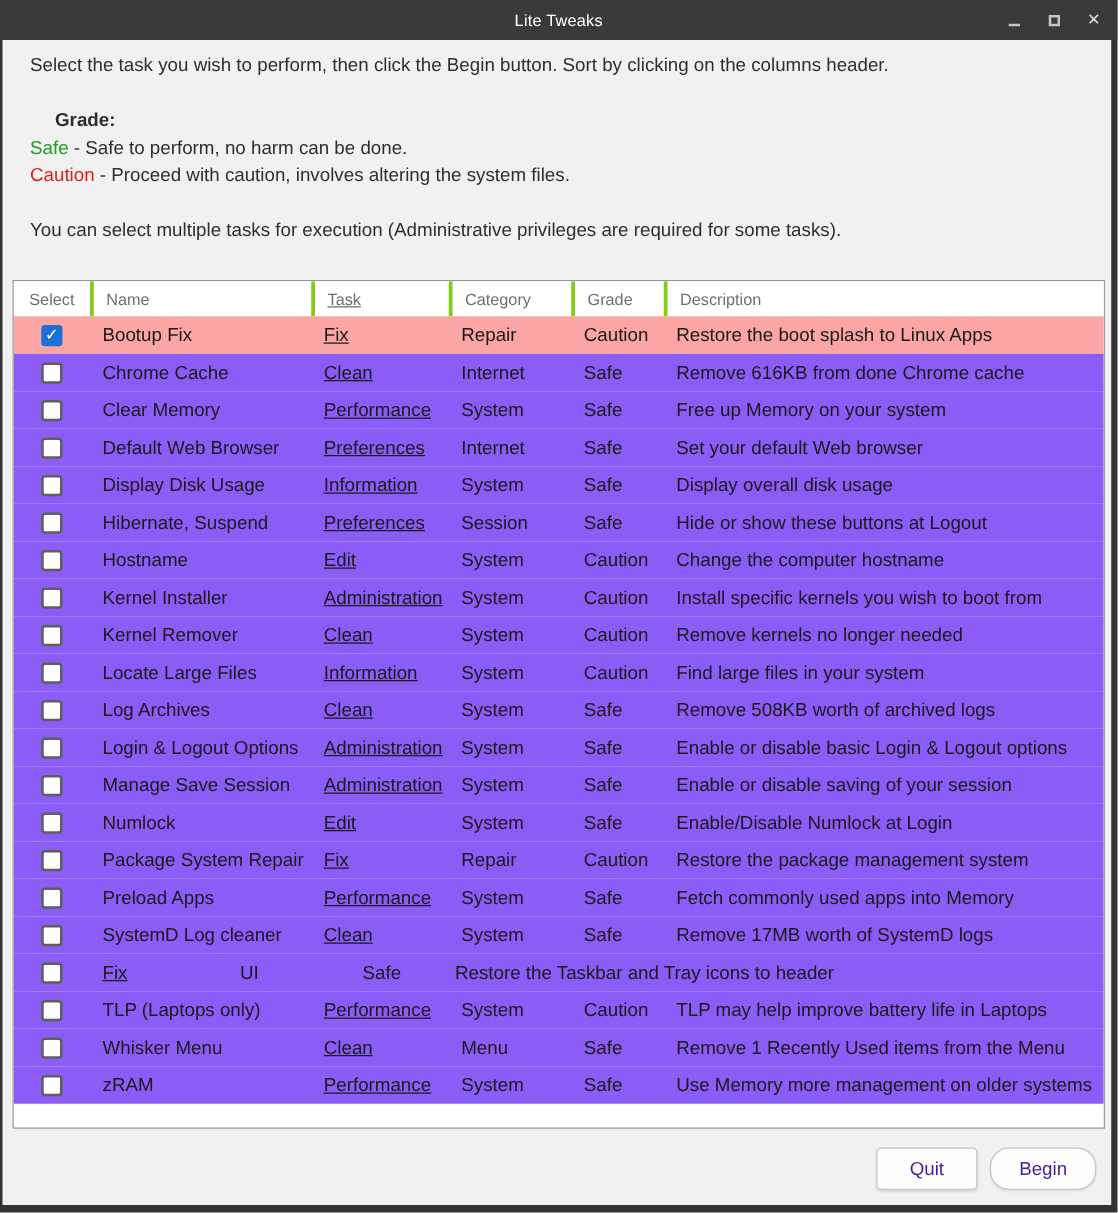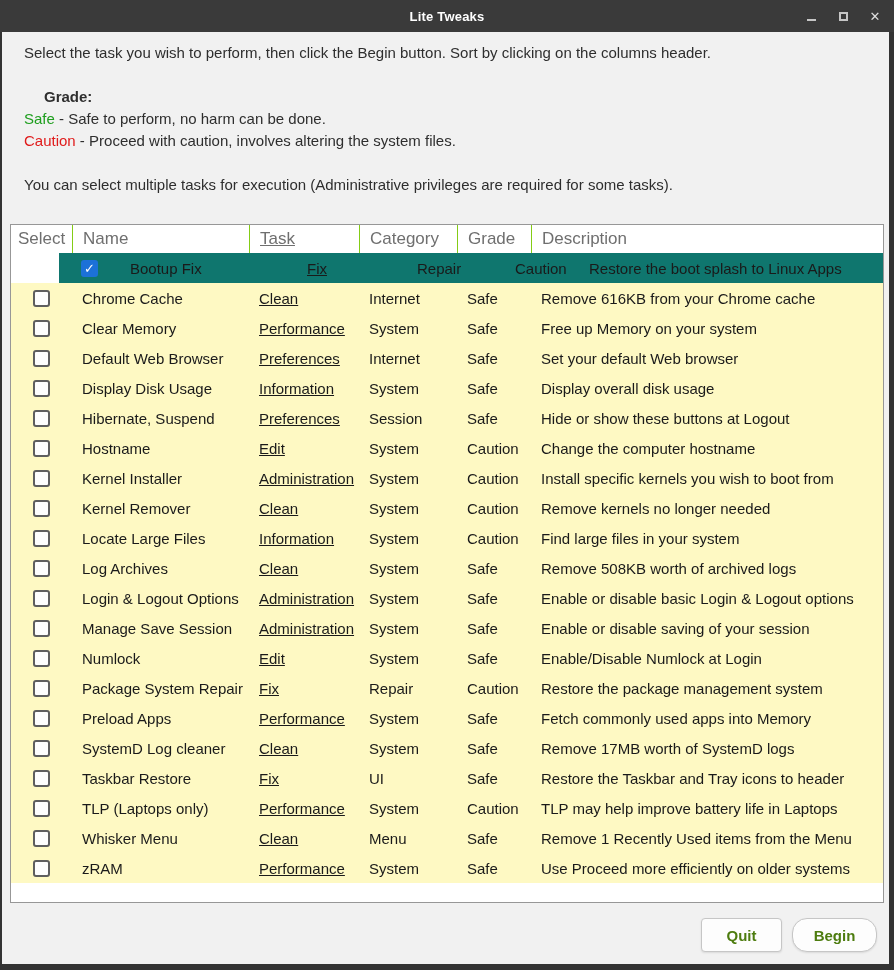--- a/index.html
+++ b/index.html
@@ -4,21 +4,21 @@
 <style>
   * { margin:0; padding:0; box-sizing:border-box; }
   html,body { width:894px; height:970px; }
   body { font-family:"Liberation Sans","DejaVu Sans",sans-serif; }
 
   .window { position:relative; width:894px; height:970px; background:#333333; overflow:hidden; }
 
   
   .titlebar { position:absolute; left:0; top:0; width:894px; height:32px; background:#3a3a3a;
               display:flex; align-items:center; justify-content:center; }
-  .titlebar .title { color:#ffffff; font-size:13px; font-weight:bold; letter-spacing:.2px; }
+  .titlebar .title { color:#ffffff; font-size:13px; font-weight:normal; letter-spacing:.2px; }
   .win-controls { position:absolute; right:8px; top:0; height:32px; display:flex; align-items:center; gap:10px; }
   .win-btn { width:22px; height:24px; display:flex; align-items:center; justify-content:center; cursor:default; }
   .glyph-min { display:block; width:9px; height:2px; background:#c6c6c6; margin-top:8px; }
   .glyph-max { display:block; width:9px; height:9px; border:2px solid #c6c6c6; background:transparent; }
   .glyph-close { color:#dedede; font-size:13px; font-family:"DejaVu Sans",sans-serif; }
 
   
   .content { position:absolute; left:2px; top:32px; width:887px; height:932px; background:#f1f1f1; }
 
   .intro { position:absolute; left:22px; top:12px; width:840px; font-size:15px; color:#2e2e2e; }
@@ -28,43 +28,43 @@
   .l-safe { top:66px; }
   .l-caution { top:88px; }
   .l2 { top:132px; }
   .term-safe { color:#1e9e1e; }
   .term-caution { color:#e01b1b; }
 
   
   .table { position:absolute; left:8px; top:192px; width:874px; height:679px;
            background:#ffffff; border:1px solid #979797; overflow:hidden; }
   .thead { display:flex; height:28px; align-items:stretch; background:#ffffff; }
-  .th { display:flex; align-items:center; padding-left:10px; font-size:17px; color:#6f6f6f; }
-  .th + .th { border-left:1px solid #84cc16;text-align:right; }
-  .trow { display:flex; height:30px; align-items:stretch; background:#fef9c3; }
-  .trow.selected { background:#0f766e;margin-left:48px; }
+  .th { display:flex; align-items:center; padding-left:10px; font-size:13px; color:#6f6f6f; }
+  .th + .th { border-left:3px solid #84cc16;text-align:right; }
+  .trow { display:flex; height:30px; align-items:stretch; background:#8b5cf6; }
+  .trow.selected { background:#fca5a5; }
   .cell { display:flex; align-items:center; padding-left:10px; font-size:15px; color:#1a1a1a;
           white-space:nowrap; overflow:hidden; }
   .c-select { width:61px; justify-content:center; padding-left:0; }
   .c-name   { width:177px; }
   .c-task   { width:110px;text-decoration:underline; }
   .c-cat    { width:98px; }
   .c-grade  { width:74px; }
   .c-desc   { flex:1; }
 
   .checkbox { width:17px; height:17px; border:2px solid #5e5e5e; border-radius:3px;
               background:#fdfdfd; display:flex; align-items:center; justify-content:center; }
   .checkbox.checked { background:#1c71d8; border-color:#1c71d8; }
   .checkbox.checked::after { content:"✓"; color:#ffffff; font-size:13px; font-weight:bold;
               font-family:"DejaVu Sans",sans-serif; line-height:1; }
 
   
   .footer { position:absolute; left:0; bottom:0; width:100%; height:62px; }
   .btn { position:absolute; top:16px; height:34px; background:#fdfdfd; border:1px solid #c6c6c6;
-         border-radius:4px; font-size:15px; font-weight:bold; color:#4d7c0f;
+         border-radius:4px; font-size:15px; font-weight:normal; color:#4c1d95;
          display:flex; align-items:center; justify-content:center; box-shadow:0 1px 2px rgba(0,0,0,.10);
          font-family:"Liberation Sans","DejaVu Sans",sans-serif; }
   .btn-quit  { right:107px; width:81px; }
   .btn-begin { right:12px;  width:85px;border-radius:15px; }
 </style>
 </head>
 <body>
 
 <div class="window">
 
@@ -115,21 +115,21 @@
           <div class="cell c-desc">Restore the boot splash to Linux Apps</div>
         </div>
           <div class="trow">
           <div class="cell c-select">
             <span class="checkbox"></span>
           </div>
           <div class="cell c-name">Chrome Cache</div>
           <div class="cell c-task">Clean</div>
           <div class="cell c-cat">Internet</div>
           <div class="cell c-grade">Safe</div>
-          <div class="cell c-desc">Remove 616KB from your Chrome cache</div>
+          <div class="cell c-desc">Remove 616KB from done Chrome cache</div>
         </div>
           <div class="trow">
           <div class="cell c-select">
             <span class="checkbox"></span>
           </div>
           <div class="cell c-name">Clear Memory</div>
           <div class="cell c-task">Performance</div>
           <div class="cell c-cat">System</div>
           <div class="cell c-grade">Safe</div>
           <div class="cell c-desc">Free up Memory on your system</div>
@@ -271,21 +271,20 @@
           <div class="cell c-name">SystemD Log cleaner</div>
           <div class="cell c-task">Clean</div>
           <div class="cell c-cat">System</div>
           <div class="cell c-grade">Safe</div>
           <div class="cell c-desc">Remove 17MB worth of SystemD logs</div>
         </div>
           <div class="trow">
           <div class="cell c-select">
             <span class="checkbox"></span>
           </div>
-          <div class="cell c-name">Taskbar Restore</div>
           <div class="cell c-task">Fix</div>
           <div class="cell c-cat">UI</div>
           <div class="cell c-grade">Safe</div>
           <div class="cell c-desc">Restore the Taskbar and Tray icons to header</div>
         </div>
           <div class="trow">
           <div class="cell c-select">
             <span class="checkbox"></span>
           </div>
           <div class="cell c-name">TLP (Laptops only)</div>
@@ -305,21 +304,21 @@
           <div class="cell c-desc">Remove 1 Recently Used items from the Menu</div>
         </div>
           <div class="trow">
           <div class="cell c-select">
             <span class="checkbox"></span>
           </div>
           <div class="cell c-name">zRAM</div>
           <div class="cell c-task">Performance</div>
           <div class="cell c-cat">System</div>
           <div class="cell c-grade">Safe</div>
-          <div class="cell c-desc">Use Proceed more efficiently on older systems</div>
+          <div class="cell c-desc">Use Memory more management on older systems</div>
         </div>
         </div>
     </div>
 
     <div class="footer">
       <div class="btn btn-quit">Quit</div>
       <div class="btn btn-begin">Begin</div>
     </div>
 
   </div>

